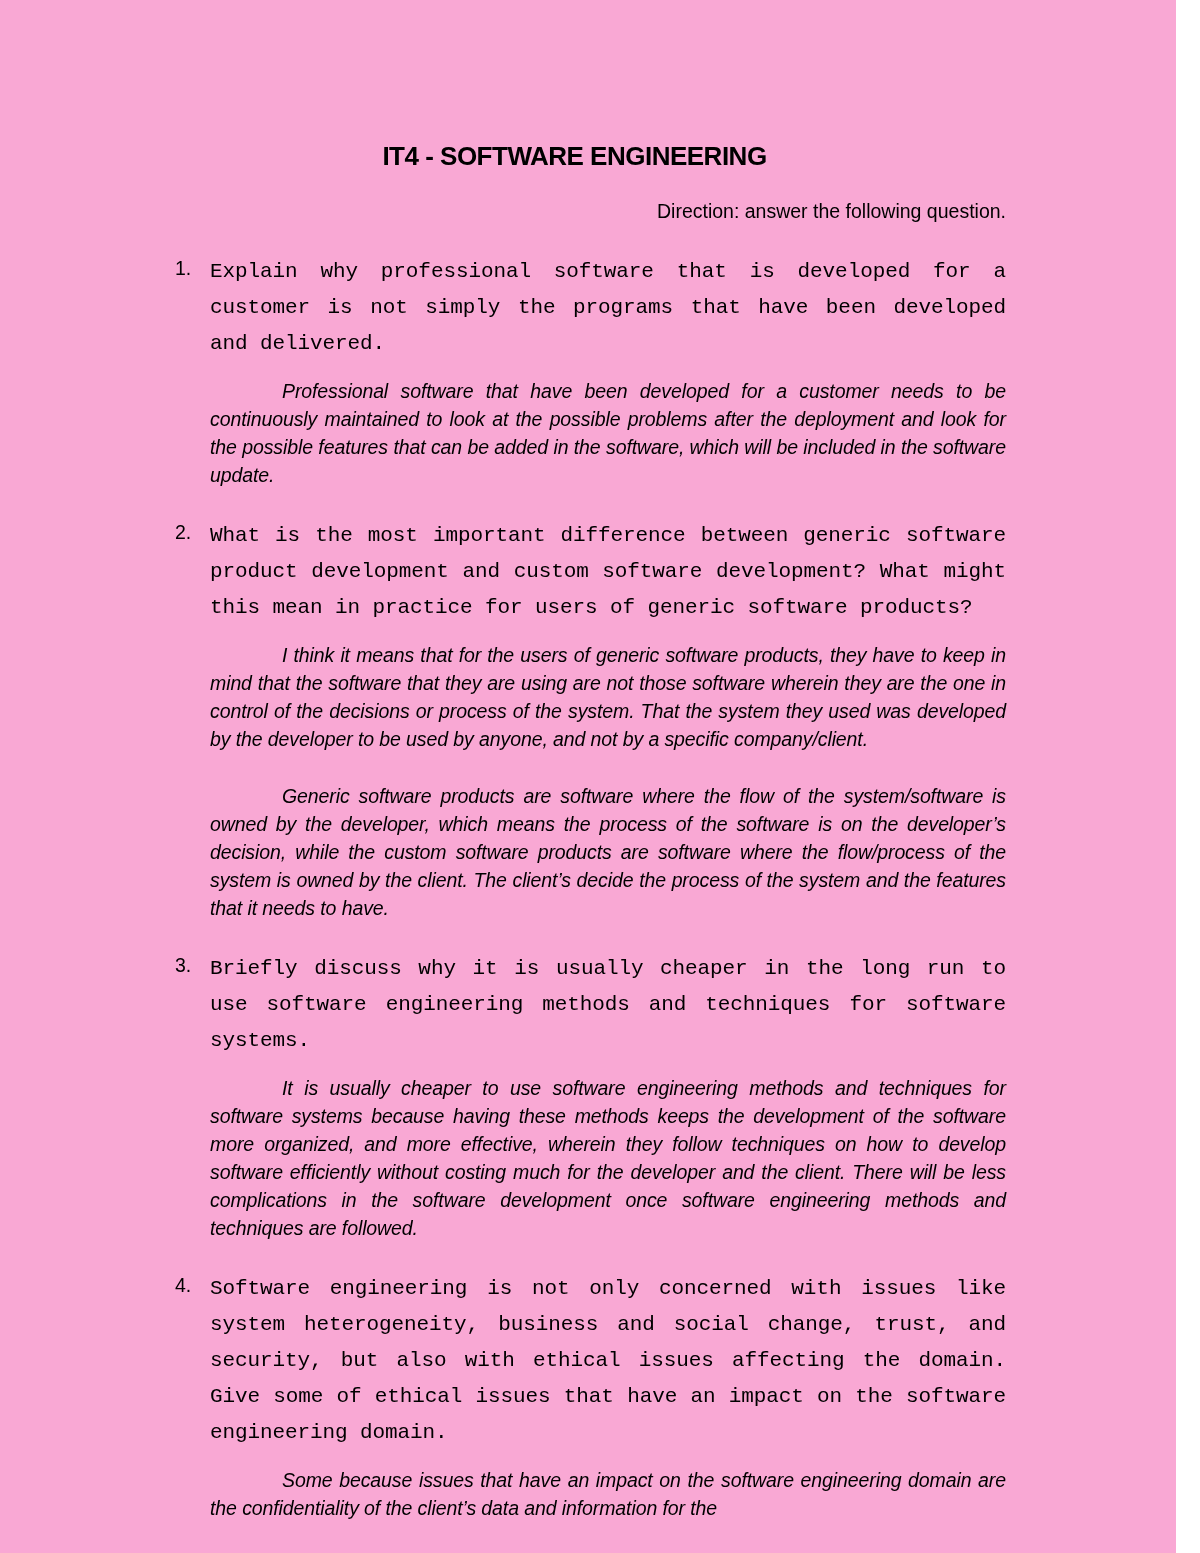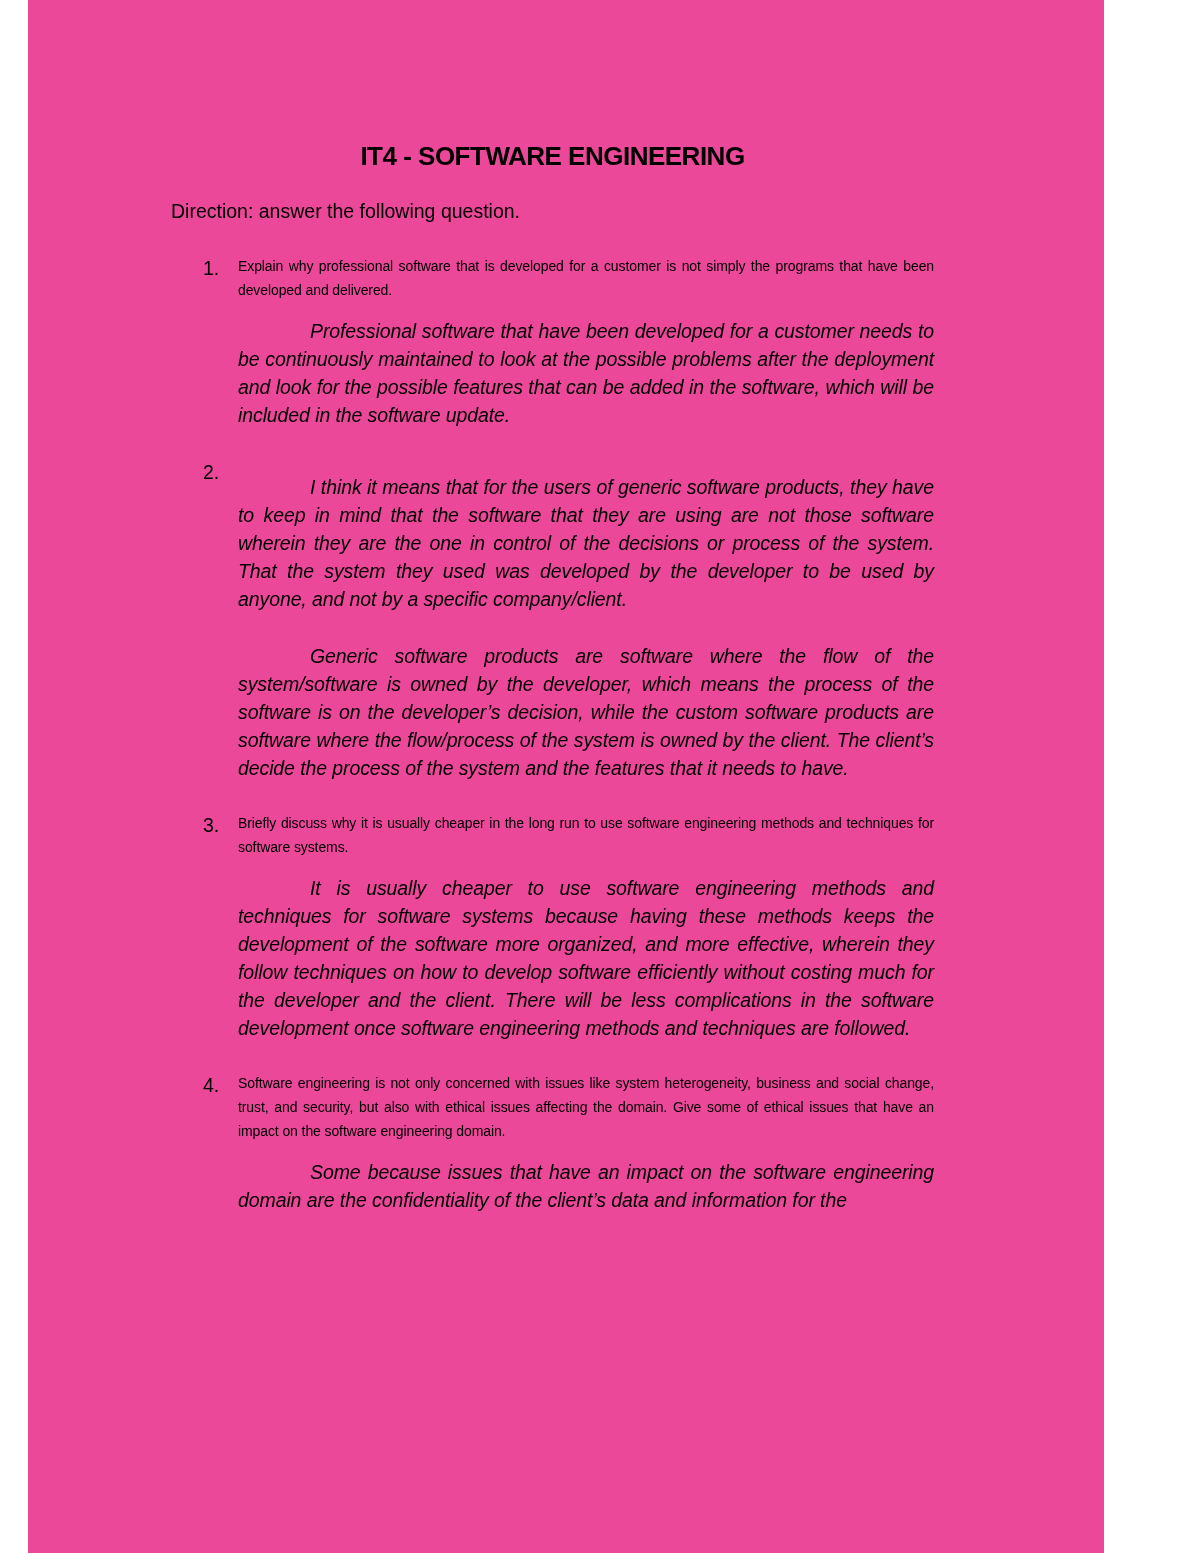--- a/index.html
+++ b/index.html
@@ -1,61 +1,62 @@
 <!DOCTYPE html>
 <html><head>
 <meta charset="utf-8">
 <style>
   * { margin: 0; padding: 0; box-sizing: border-box; }
   html, body { background: #ffffff; }
   .page {
-    width: 1076px;
+    width: 1176px;
     height: 1553px;
-    background: #ec4899;
+    background: #f9a8d4;
     position: relative;
     overflow: hidden;
     font-family: "Liberation Sans", sans-serif;
     color: #000000;
-    margin-left: 28px;
   }
   .content {
     padding: 141px 170px 0 143px;
   }
   .doc-title {
     text-align: center;
     font-weight: 700;
     font-size: 26px;
     line-height: 31px;
     letter-spacing: -0.5px;
   }
   .direction {
     font-size: 19.5px;
     line-height: 28px;
     margin-top: 25px;
+    text-align: right;
   }
   .qa-item {
     display: flex;
     margin-top: 29px;
     margin-left: 32px;
   }
   .qa-num {
     flex: 0 0 35px;
     width: 35px;
     font-size: 19.5px;
     line-height: 28px;
   }
   .qa-body {
     flex: 1;
     min-width: 0;
   }
   .question {
-    font-size: 14px;
-    line-height: 24px;
+    font-size: 21px;
+    line-height: 36px;
     text-align: justify;
     letter-spacing: -0.1px;
+    font-family: Liberation Mono, monospace;
   }
   .answer {
     font-size: 19.5px;
     line-height: 28px;
     text-align: justify;
     text-indent: 72px;
     margin-top: 15px;
     letter-spacing: -0.1px;
     font-style: italic;
   }
@@ -77,20 +78,21 @@
       <div class="qa-num">1.</div>
       <div class="qa-body">
         <p class="question">Explain why professional software that is developed for a customer is not simply the programs that have been developed and delivered.</p>
         <p class="answer">Professional software that have been developed for a customer needs to be continuously maintained to look at the possible problems after the deployment and look for the possible features that can be added in the software, which will be included in the software update.</p>
       </div>
     </div>
 
     <div class="qa-item">
       <div class="qa-num">2.</div>
       <div class="qa-body">
+        <p class="question">What is the most important difference between generic software product development and custom software development? What might this mean in practice for users of generic software products?</p>
         <p class="answer">I think it means that for the users of generic software products, they have to keep in mind that the software that they are using are not those software wherein they are the one in control of the decisions or process of the system. That the system they used was developed by the developer to be used by anyone, and not by a specific company/client.</p>
         <p class="answer">Generic software products are software where the flow of the system/software is owned by the developer, which means the process of the software is on the developer’s decision, while the custom software products are software where the flow/process of the system is owned by the client. The client’s decide the process of the system and the features that it needs to have.</p>
       </div>
     </div>
 
     <div class="qa-item">
       <div class="qa-num">3.</div>
       <div class="qa-body">
         <p class="question">Briefly discuss why it is usually cheaper in the long run to use software engineering methods and techniques for software systems.</p>
         <p class="answer">It is usually cheaper to use software engineering methods and techniques for software systems because having these methods keeps the development of the software more organized, and more effective, wherein they follow techniques on how to develop software efficiently without costing much for the developer and the client. There will be less complications in the software development once software engineering methods and techniques are followed.</p>

